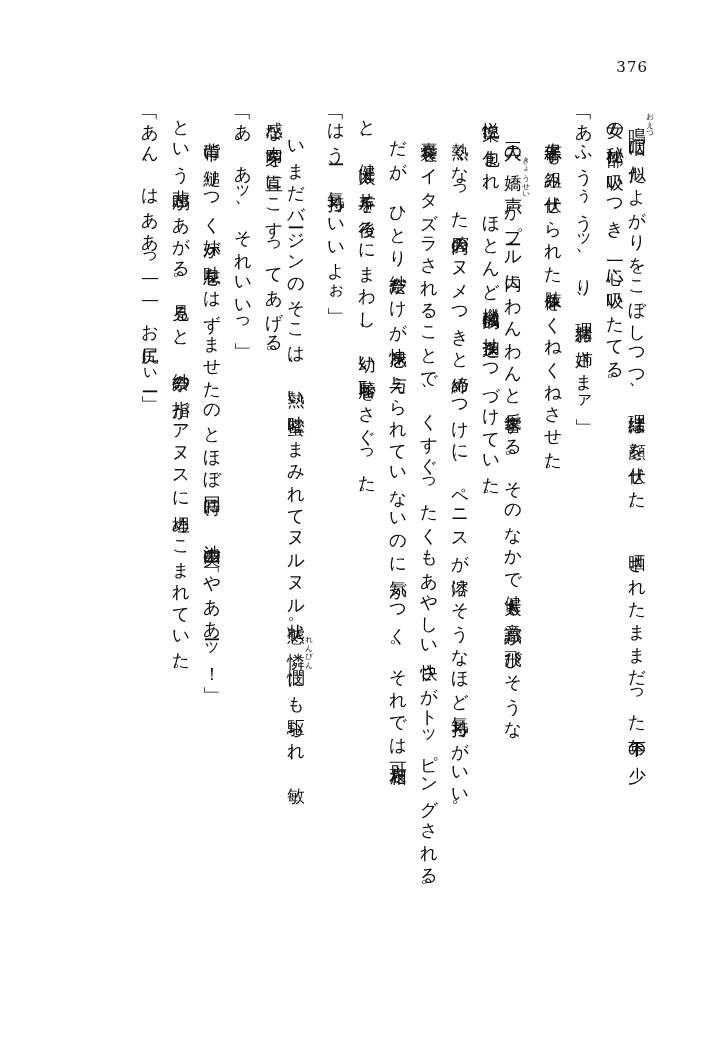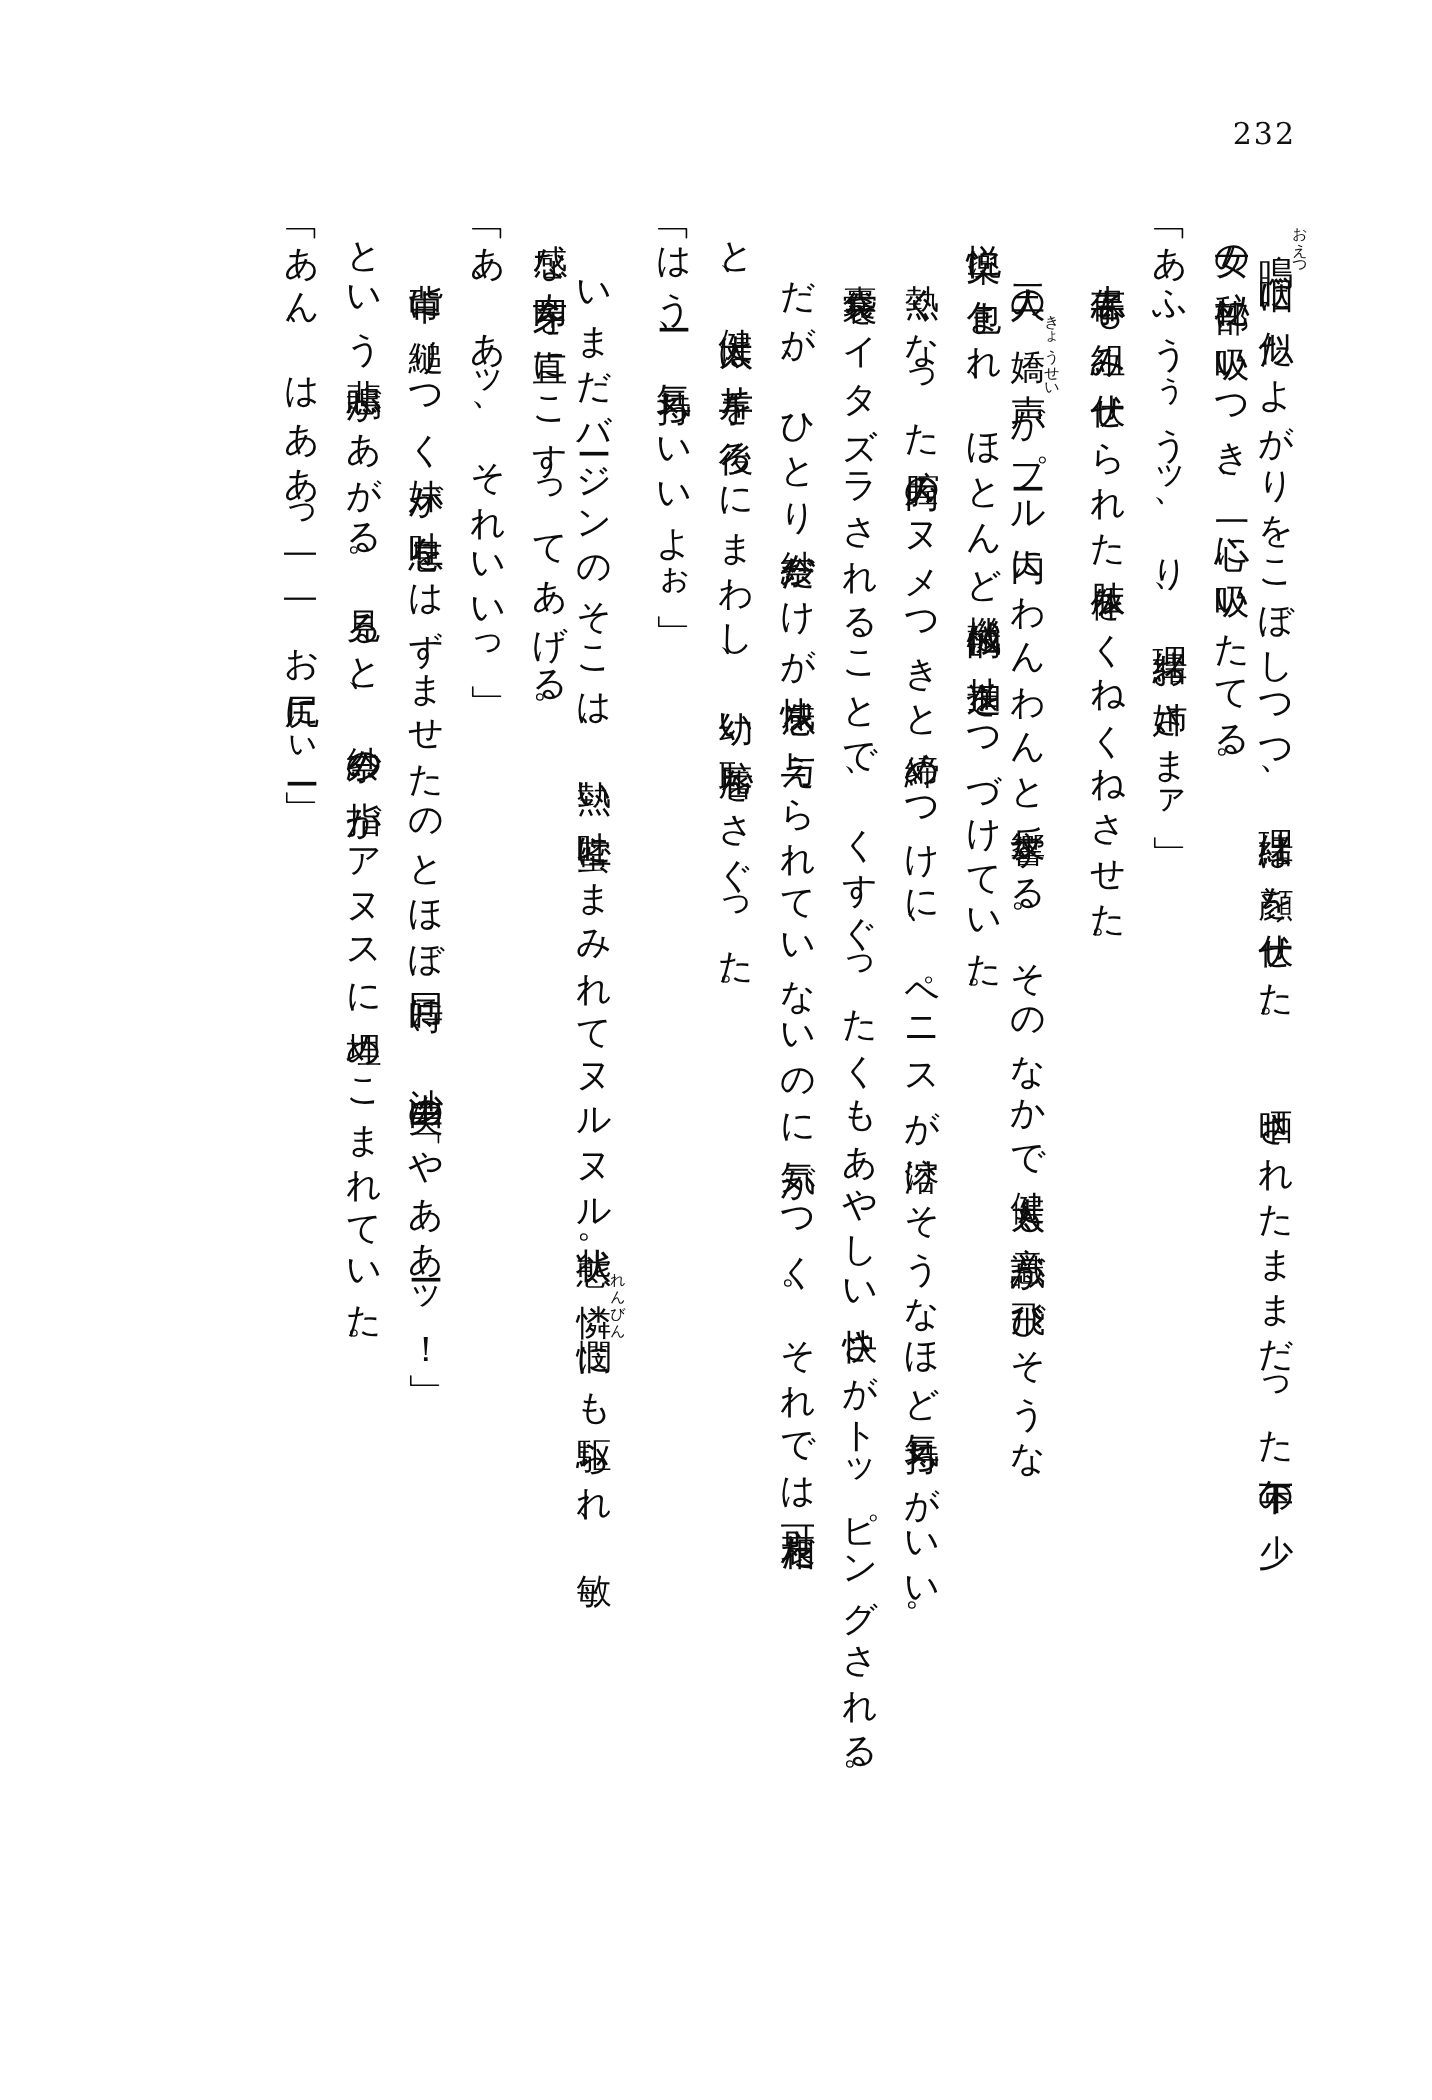--- a/index.html
+++ b/index.html
@@ -61,21 +61,21 @@
   rt {
     font-size: 7.5px;
     letter-spacing: 0px;
     color: #111;
   }
 </style>
 </head>
 <body>
 
 <div class="page">
-  <div class="page-number">232</div>
+  <div class="page-number">376</div>
   <div class="text-block">
       <div class="vline"><ruby>鳴咽<rt>おえつ</rt></ruby>に似たよがりをこぼしつつ、理緒は顔を伏せた。　晒されたままだった年下の少</div>
       <div class="vline">女の秘部に吸いつき、一心に吸いたてる。</div>
       <div class="vline">「あふうぅうッ、り、理緒お姉さまァ」</div>
       <div class="vline">　志保子も組み伏せられた肢体をくねくねさせた。</div>
       <div class="vline">　三人の<ruby>嬌声<rt>きょうせい</rt></ruby>がプール内にわんわんと反響する。そのなかで健太も意識が飛びそうな</div>
       <div class="vline">悦楽に包まれ、ほとんど機械的に抽送をつづけていた。</div>
       <div class="vline">　熱くなった膣内のヌメつきと締めつけに、ペニスが溶けそうなほど気持ちがいい。</div>
       <div class="vline">　嚢袋をイタズラされることで、くすぐったくもあやしい快さがトッピングされる。</div>
       <div class="vline">　だが、ひとり紗奈だけが快感を与えられていないのに気がつく。それでは可哀相だ</div>

